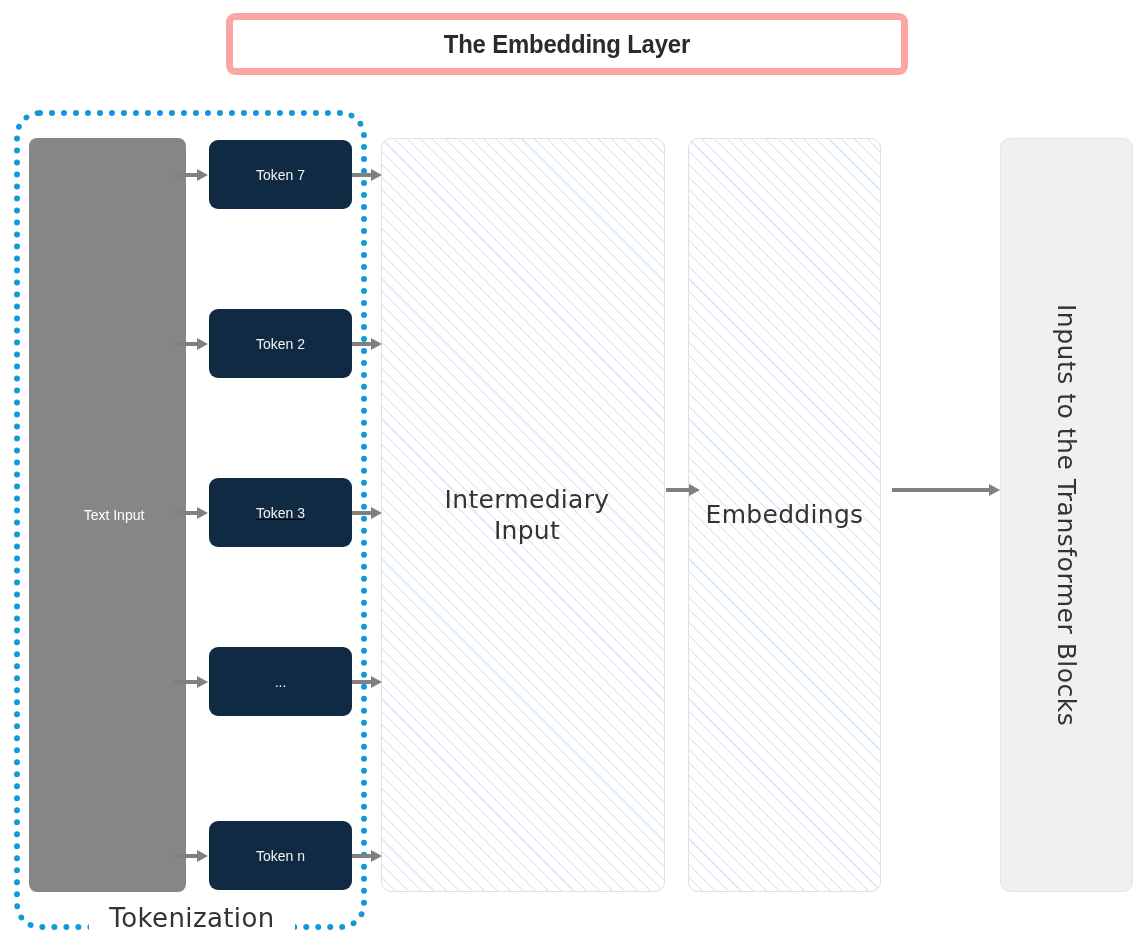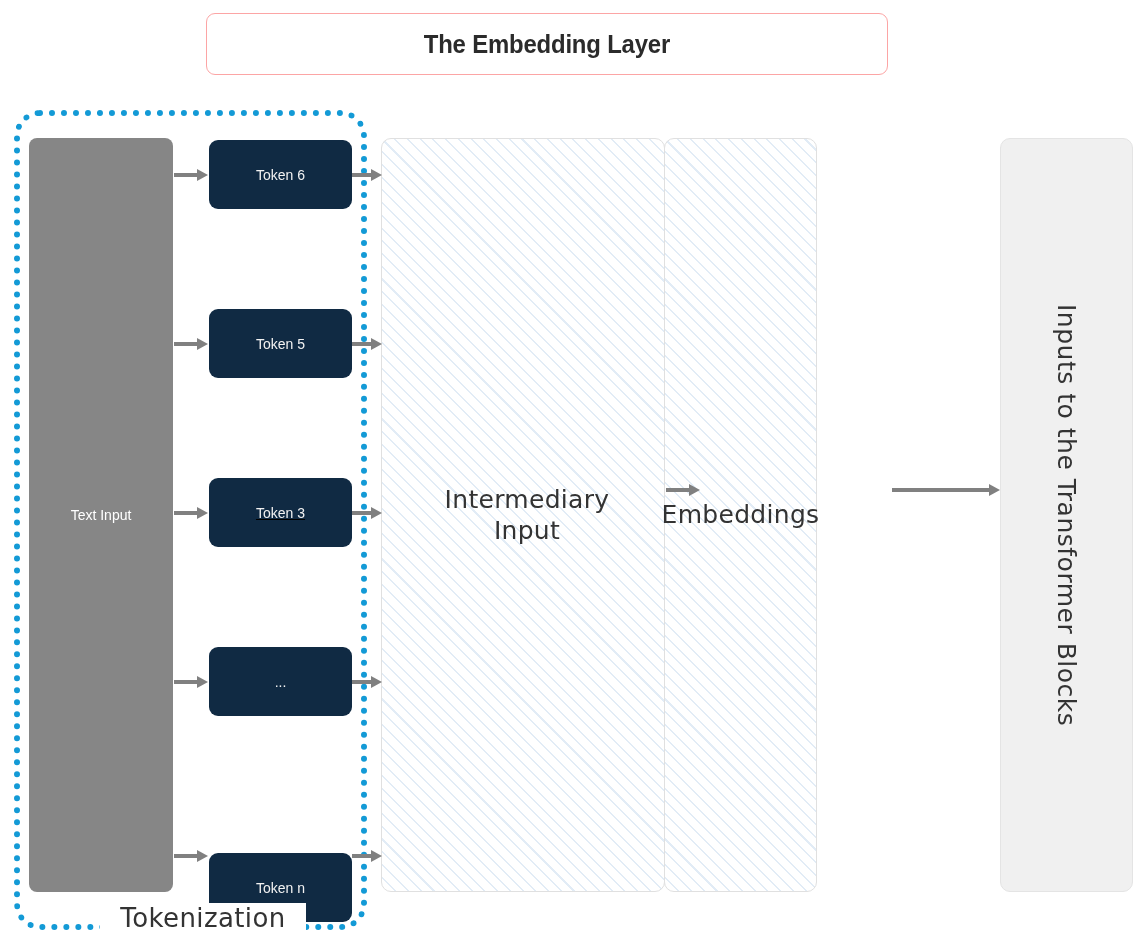--- a/index.html
+++ b/index.html
@@ -12,26 +12,26 @@
     height: 949px;
     position: relative;
     overflow: hidden;
     font-family: "Liberation Sans", sans-serif;
     -webkit-font-smoothing: antialiased;
   }
 
   
   #title-card {
     position: absolute;
-    left: 206px;
+    left: 226px;
     top: 13px;
     width: 682px;
     height: 62px;
     background: #ffffff;
-    border: 1px solid #fca5a5;
+    border: 7px solid #fca5a5;
     border-radius: 9px;
     box-sizing: border-box;
     display: flex;
     align-items: center;
     justify-content: center;
   }
   #title-text {
     font-family: "Liberation Sans Narrow", "Liberation Sans", sans-serif;
     font-weight: bold;
     font-size: 26px;
@@ -47,21 +47,21 @@
     top: 110px;
     width: 353px;
     height: 820px;
     border: 6px dotted #139ad6;
     border-radius: 26px;
     box-sizing: border-box;
     background: transparent;
   }
   #tokenization-label {
     position: absolute;
-    left: 100px;
+    left: 89px;
     top: 903px;
     width: 190px;
     text-align: center;
     font-family: "DejaVu Sans", sans-serif;
     font-size: 26px;
     color: #333333;
     background: #ffffff;
     padding: 0 8px;
     z-index: 6;
     letter-spacing: 0.4px;
@@ -73,20 +73,21 @@
     left: 29px;
     top: 138px;
     width: 144px;
     height: 754px;
     background: #868686;
     border-radius: 8px;
     display: flex;
     align-items: center;
     justify-content: center;
     z-index: 3;
+    padding-left: 13px;
   }
   #text-input-label {
     color: #ffffff;
     font-size: 14px;
   }
 
   
   .token-box {
     position: absolute;
     left: 209px;
@@ -142,21 +143,21 @@
         #e2ecf6 1.5px,
         #ffffff 1.5px,
         #ffffff 9px
     );
     display: flex;
     align-items: center;
     justify-content: center;
     z-index: 2;
   }
   #intermediary-box { left: 381px; width: 284px; padding-left: 8px; }
-  #embeddings-box   { left: 664px; width: 153px; }
+  #embeddings-box   { left: 688px; width: 193px; }
 
   .hand-label {
     font-family: "DejaVu Sans", sans-serif;
     font-size: 25px;
     color: #333333;
     text-align: center;
     line-height: 1.25;
     letter-spacing: 0.3px;
   }
 
@@ -194,32 +195,32 @@
 </div>
 
 <div id="tokenization-group"></div>
 <div id="tokenization-label">Tokenization</div>
 
 <div id="text-input-box">
   <span id="text-input-label">Text Input</span>
 </div>
 
 <div class="token-box" style="top:140px;">
-  <span class="token-label">Token 6</span>
+  <span class="token-label">Token 7</span>
 </div>
 <div class="token-box" style="top:309px;">
-  <span class="token-label">Token 5</span>
+  <span class="token-label">Token 2</span>
 </div>
 <div class="token-box" style="top:478px;text-decoration:underline;">
   <span class="token-label">Token 3</span>
 </div>
 <div class="token-box" style="top:647px;">
   <span class="token-label">...</span>
 </div>
-<div class="token-box" style="top:821px;margin-top:32px;">
+<div class="token-box" style="top:821px;">
   <span class="token-label">Token n</span>
 </div>
 
 <div class="arrow" style="left:174px; top:169px; width:34px;">
   <div class="shaft" style="width:23px;"></div>
     <div class="head" style="left:23px;"></div>
 </div>
 <div class="arrow" style="left:174px; top:338px; width:34px;">
   <div class="shaft" style="width:23px;"></div>
     <div class="head" style="left:23px;"></div>

